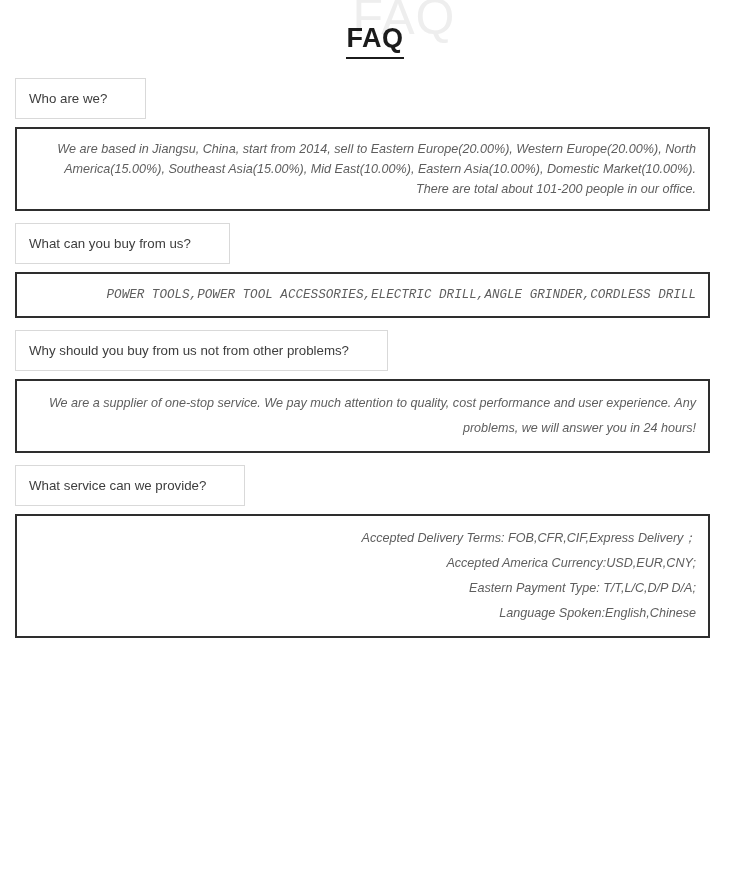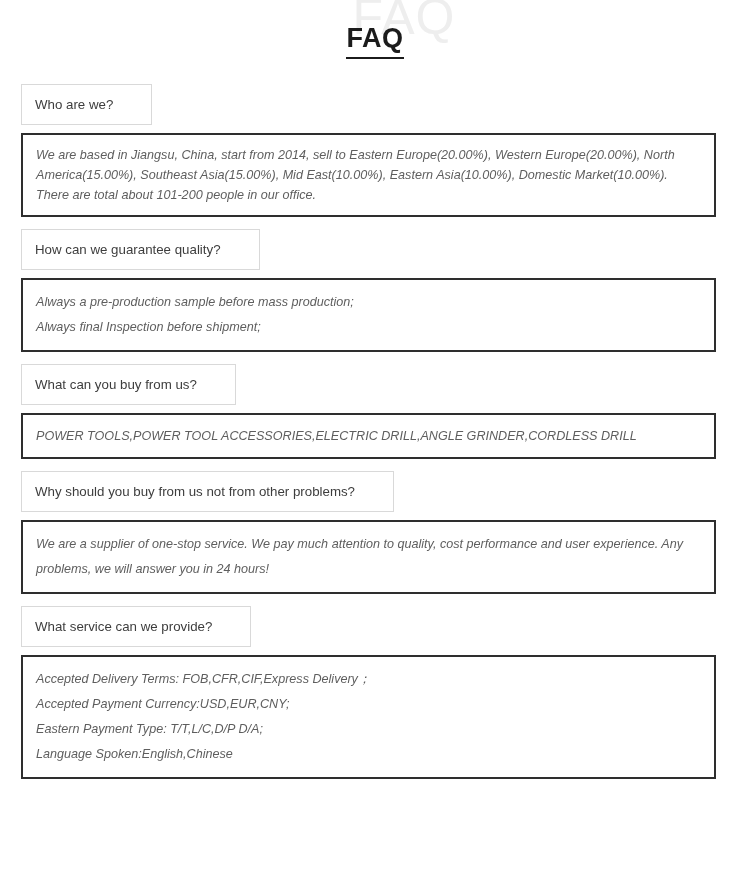--- a/index.html
+++ b/index.html
@@ -51,21 +51,21 @@
     color: #1b1b1b;
     line-height: 1.05;
     letter-spacing: 0.5px;
     padding-bottom: 5px;
     border-bottom: 2px solid #1b1b1b;
   }
 
   
   .faq-list {
     padding: 12px 0 0 0;
-    margin: 6px;
+    margin: 0;
   }
   .faq-item {
     margin: 0 0 12px 0;
   }
   .question-box {
     display: inline-block;
     border: 1px solid #d9d9d9;
     background: #ffffff;
     margin-left: 15px;
     padding: 10px 38px 10px 13px;
@@ -85,51 +85,49 @@
     width: 695px;
     box-sizing: border-box;
     padding: 10px 12px 10px 13px;
   }
   .answer-box p {
     margin: 0;
     font-style: italic;
     font-size: 12.6px;
     color: #5e5e5e;
     line-height: 20px;
+    text-align: right;
   }
   .answer-box.wide p {
     line-height: 25px;
   }
   .answer-box.single p {
     line-height: 22px;
+    font-family: Liberation Mono, monospace;
   }
 </style>
 </head>
 <body>
 
 <div class="title-block">
   <div class="title-watermark">FAQ</div>
   <div class="title-main-wrap">
     <span class="title-main">FAQ</span>
   </div>
 </div>
 
 <div class="faq-list" id="faq-list">
     <div class="faq-item"><div class="question-box"><span class="question-text">Who are we?</span></div><div class="answer-box">
         <p>We are based in Jiangsu, China, start from 2014, sell to Eastern Europe(20.00%), Western Europe(20.00%), North America(15.00%), Southeast Asia(15.00%), Mid East(10.00%), Eastern Asia(10.00%), Domestic Market(10.00%). There are total about 101-200 people in our office.</p>
       </div></div>
-    <div class="faq-item"><div class="question-box"><span class="question-text">How can we guarantee quality?</span></div><div class="answer-box wide">
-        <p>Always a pre-production sample before mass production;</p>
-        <p>Always final Inspection before shipment;</p>
-      </div></div>
     <div class="faq-item"><div class="question-box"><span class="question-text">What can you buy from us?</span></div><div class="answer-box single">
         <p>POWER TOOLS,POWER TOOL ACCESSORIES,ELECTRIC DRILL,ANGLE GRINDER,CORDLESS DRILL</p>
       </div></div>
     <div class="faq-item"><div class="question-box"><span class="question-text">Why should you buy from us not from other problems?</span></div><div class="answer-box wide">
         <p>We are a supplier of one-stop service. We pay much attention to quality, cost performance and user experience. Any problems, we will answer you in 24 hours!</p>
       </div></div>
     <div class="faq-item"><div class="question-box"><span class="question-text">What service can we provide?</span></div><div class="answer-box wide">
         <p>Accepted Delivery Terms: FOB,CFR,CIF,Express Delivery；</p>
-        <p>Accepted Payment Currency:USD,EUR,CNY;</p>
+        <p>Accepted America Currency:USD,EUR,CNY;</p>
         <p>Eastern Payment Type: T/T,L/C,D/P D/A;</p>
         <p>Language Spoken:English,Chinese</p>
       </div></div>
   </div>
 
 </body></html>

